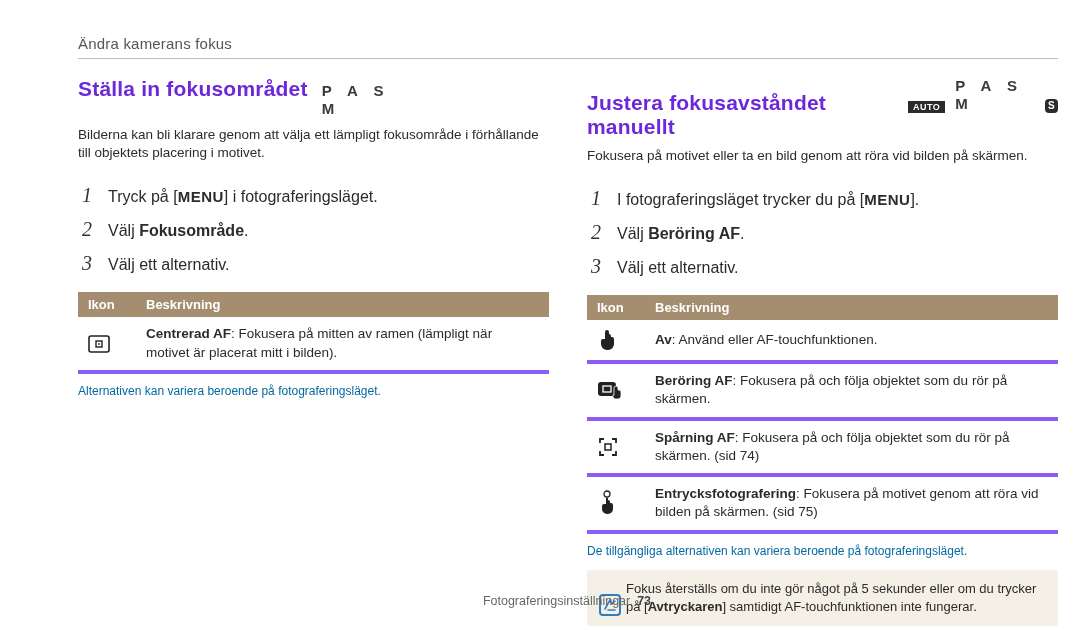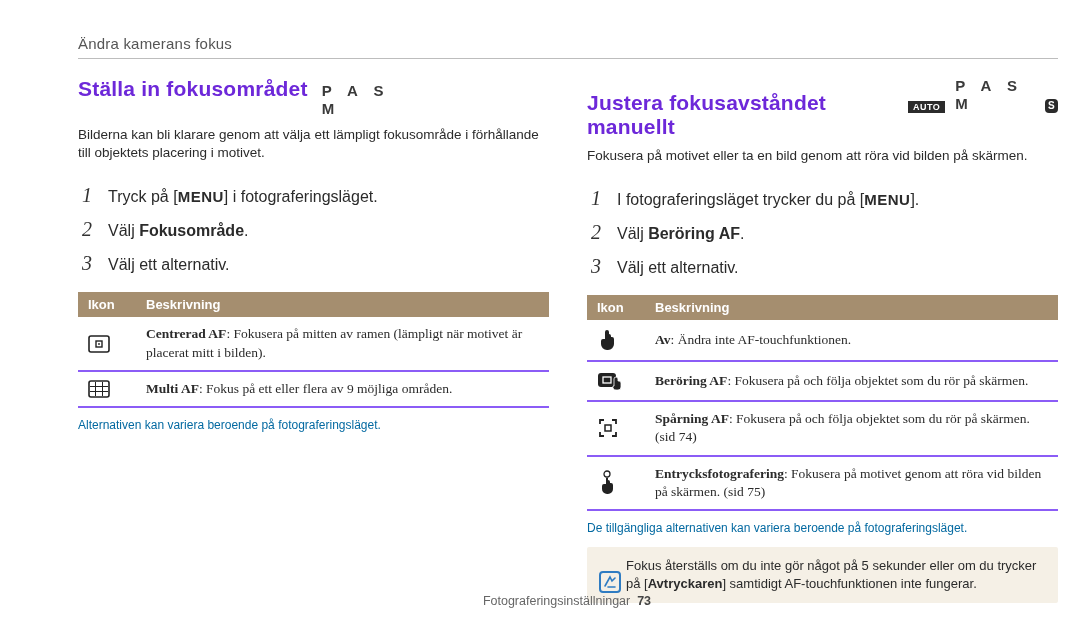--- a/index.html
+++ b/index.html
@@ -17,21 +17,21 @@
   .mode-s { display: inline-block; background: #2b2b2b; color: #fff; font-size: 10px; font-weight: 700; width: 15px; height: 14px; border-radius: 4px; text-align: center; line-height: 14px; }
   .intro { font-size: 13.5px; line-height: 1.35; margin-bottom: 16px; }
   ol.steps { list-style: none; counter-reset: step; margin-bottom: 12px; }
   ol.steps li { counter-increment: step; display: flex; align-items: baseline; gap: 12px; font-size: 16px; line-height: 1.7; }
   ol.steps li::before { content: counter(step); font-style: italic; font-family: Georgia, serif; font-size: 20px; color: #333; width: 18px; text-align: center; }
   .menukey { font-family: Arial, sans-serif; font-weight: 800; font-size: 15px; letter-spacing: 0.5px; }
   strong.term { font-weight: 700; }
   table.opt { width: 100%; border-collapse: collapse; margin-top: 2px; }
   table.opt th { background: #a58e6f; color: #fff; font-size: 13px; font-weight: 600; text-align: left; padding: 5px 10px; }
   table.opt th.icon-col { width: 58px; }
-  table.opt td { border-bottom: 2px solid #8b5cf6; padding: 8px 10px; font-size: 13.5px; vertical-align: middle; line-height: 1.35; font-family: Liberation Serif, serif; }
+  table.opt td { border-bottom: 4px solid #8b5cf6; padding: 8px 10px; font-size: 13.5px; vertical-align: middle; line-height: 1.35; }
   table.opt td.iconcell { text-align: center; }
   .note { font-size: 12px; color: #0369a1; margin-top: 10px; }
   .callout { display: flex; gap: 5px; align-items: flex-end; background: #f5f0e6; padding: 10px 12px; border-radius: 2px; margin-top: 12px; }
   .callout-icon { flex: 0 0 auto; width: 22px; height: 22px; border: 2px solid #2f7cc2; border-radius: 4px; color: #2f7cc2; font-weight: 900; font-size: 13px; display: flex; align-items: center; justify-content: center; }
   .callout-icon svg { width: 14px; height: 14px; display: block; }
   .callout-text { font-size: 13px; line-height: 1.4; }
   .footer { position: absolute; bottom: 22px; left: 0; right: 2px; text-align: center; font-size: 12.5px; color: #666; }
   .footer b { font-weight: 700; color: #444; }
   
   svg { display: block; }
@@ -84,34 +84,20 @@
                 <svg width="22" height="18" viewBox="0 0 22 18">
                     <rect x="1" y="1" width="20" height="16" rx="2" fill="none" stroke="#222" stroke-width="1.6"></rect>
                     <rect x="8" y="6" width="6" height="6" fill="none" stroke="#222" stroke-width="1.4"></rect>
                     <line x1="11" y1="8.2" x2="11" y2="9.8" stroke="#222" stroke-width="1.2"></line>
                     <line x1="10.2" y1="9" x2="11.8" y2="9" stroke="#222" stroke-width="1.2"></line>
                   </svg>
               </span>
             </td>
             <td><strong class="term">Centrerad AF</strong><span>: Fokusera på mitten av ramen (lämpligt när motivet är placerat mitt i bilden).</span></td>
           </tr>
-          <tr>
-            <td class="iconcell">
-              <span>
-                <svg width="22" height="18" viewBox="0 0 22 18">
-                    <rect x="1" y="1" width="20" height="16" rx="2" fill="none" stroke="#222" stroke-width="1.6"></rect>
-                    <line x1="7.5" y1="2" x2="7.5" y2="16" stroke="#222"></line>
-                    <line x1="14.5" y1="2" x2="14.5" y2="16" stroke="#222"></line>
-                    <line x1="2" y1="6.5" x2="20" y2="6.5" stroke="#222"></line>
-                    <line x1="2" y1="11.5" x2="20" y2="11.5" stroke="#222"></line>
-                  </svg>
-              </span>
-            </td>
-            <td><strong class="term">Multi AF</strong><span>: Fokus på ett eller flera av 9 möjliga områden.</span></td>
-          </tr>
         </tbody>
       </table>
 
       <div class="note">Alternativen kan variera beroende på fotograferingsläget.</div>
     </div>
 
     <div class="col">
       <div class="heading-row">
         <div class="heading">Justera fokusavståndet manuellt</div>
         <div class="modebar">
@@ -147,21 +133,21 @@
         </thead>
         <tbody>
           <tr>
             <td class="iconcell">
               <span>
                 <svg width="20" height="24" viewBox="0 0 20 24">
                     <path d="M8 4 v7 h-2 a2 2 0 0 0 -2 2 v3 a6 6 0 0 0 6 6 h1 a6 6 0 0 0 6 -6 v-5 a2 2 0 0 0 -2 -2 h-1 v-1 a2 2 0 0 0 -2 -2 v-2 a2 2 0 0 0 -4 0 z" fill="#222"></path>
                   </svg>
               </span>
             </td>
-            <td><strong class="term">Av</strong><span>: Ändra inte AF-touchfunktionen.</span></td>
+            <td><strong class="term">Av</strong><span>: Använd eller AF-touchfunktionen.</span></td>
           </tr>
           <tr>
             <td class="iconcell">
               <span>
                 <svg width="26" height="22" viewBox="0 0 26 22">
                     <rect x="1" y="3" width="18" height="14" rx="3" fill="#222"></rect>
                     <rect x="6" y="7" width="8" height="6" fill="none" stroke="#fff" stroke-width="1.3"></rect>
                     <path d="M17 11 v5 h-1 a3 3 0 0 0 3 4 h2 a3 3 0 0 0 3 -3 v-4 a2 2 0 0 0 -2 -2 h-1 v-2 a2 2 0 0 0 -4 0 z" fill="#222" stroke="#fff" stroke-width="0.8"></path>
                   </svg>
               </span>

